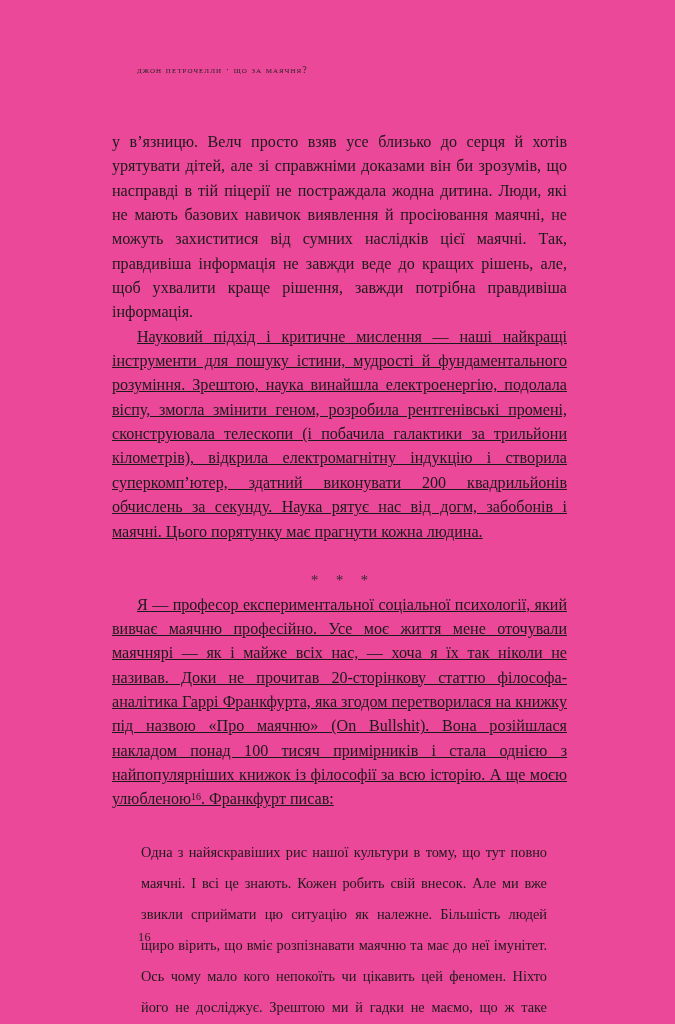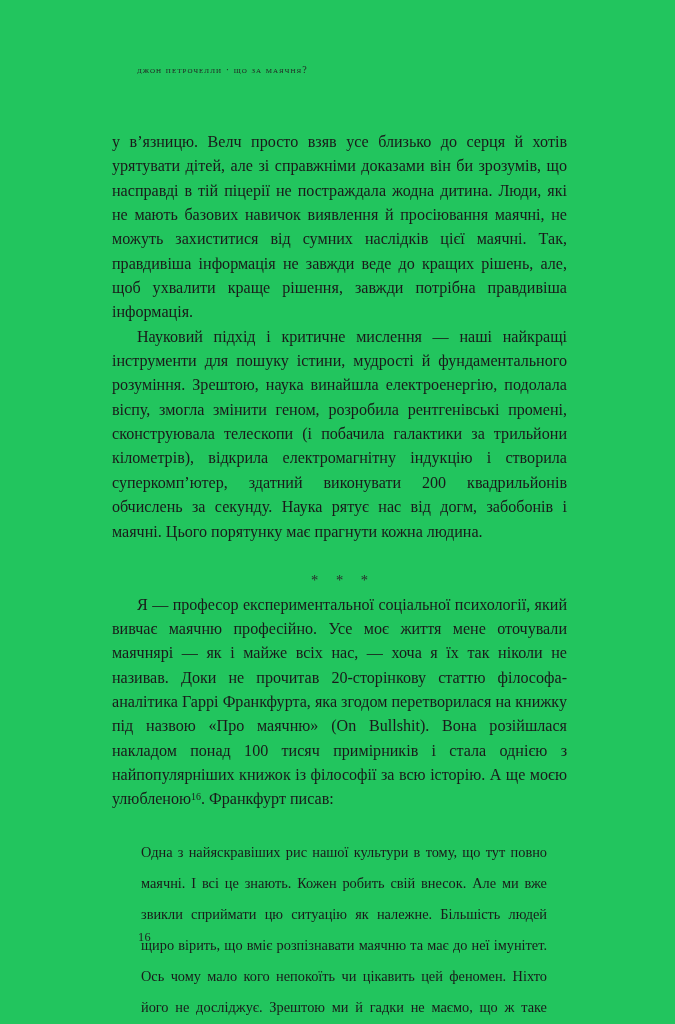--- a/index.html
+++ b/index.html
@@ -4,21 +4,21 @@
 <style>
   html, body {
     margin: 0;
     padding: 0;
     background: #ffffff;
   }
   .page {
     position: relative;
     width: 675px;
     height: 1024px;
-    background: #22c55e;
+    background: #ec4899;
     overflow: hidden;
     font-family: "Liberation Serif", "DejaVu Serif", serif;
     color: #1a1a1a;
     box-sizing: border-box;
   }
 
   
   .running-head {
     position: absolute;
     left: 137px;
@@ -45,20 +45,21 @@
     font-size: 16.1px;
     line-height: 24.35px;
     text-align: justify;
     text-justify: inter-word;
     hyphens: manual;
     -webkit-hyphens: manual;
     text-indent: 0;
   }
   p.body.indent {
     text-indent: 25px;
+    text-decoration: underline;
   }
   p.body + p.body {
     margin-top: 0;
   }
 
   .oldstyle {
     font-feature-settings: "onum" 1;
   }
 
   sup.fnref {

